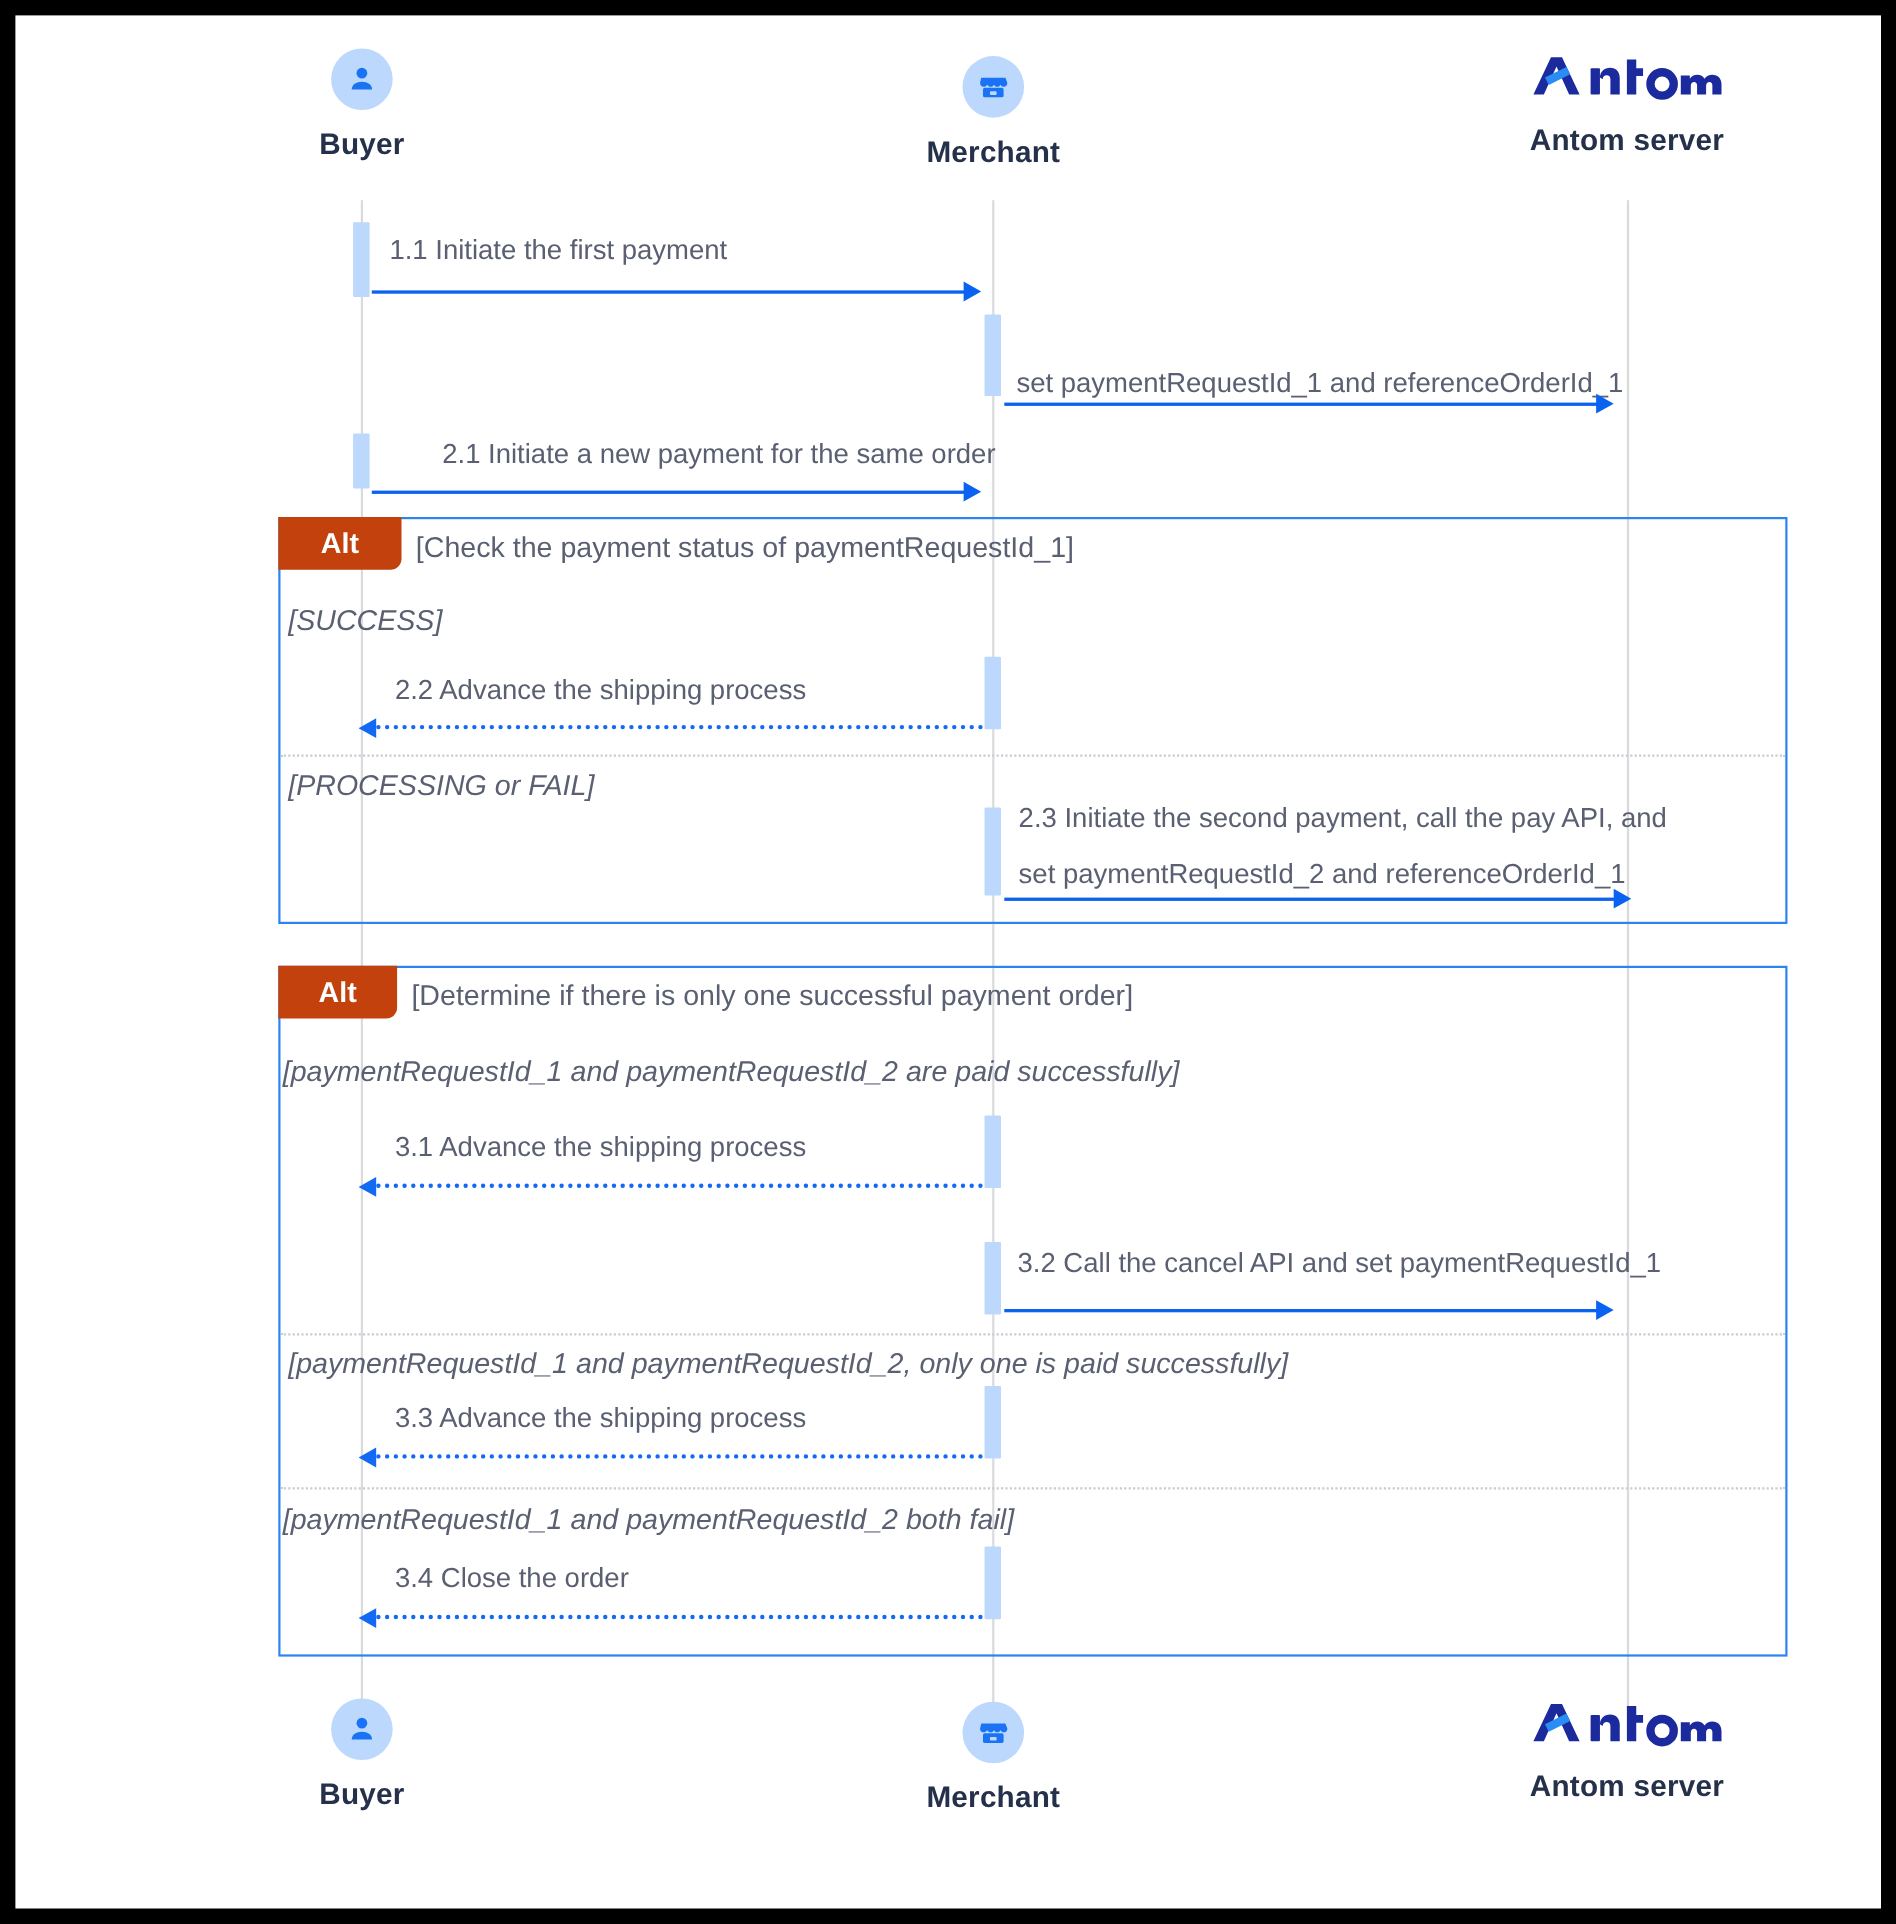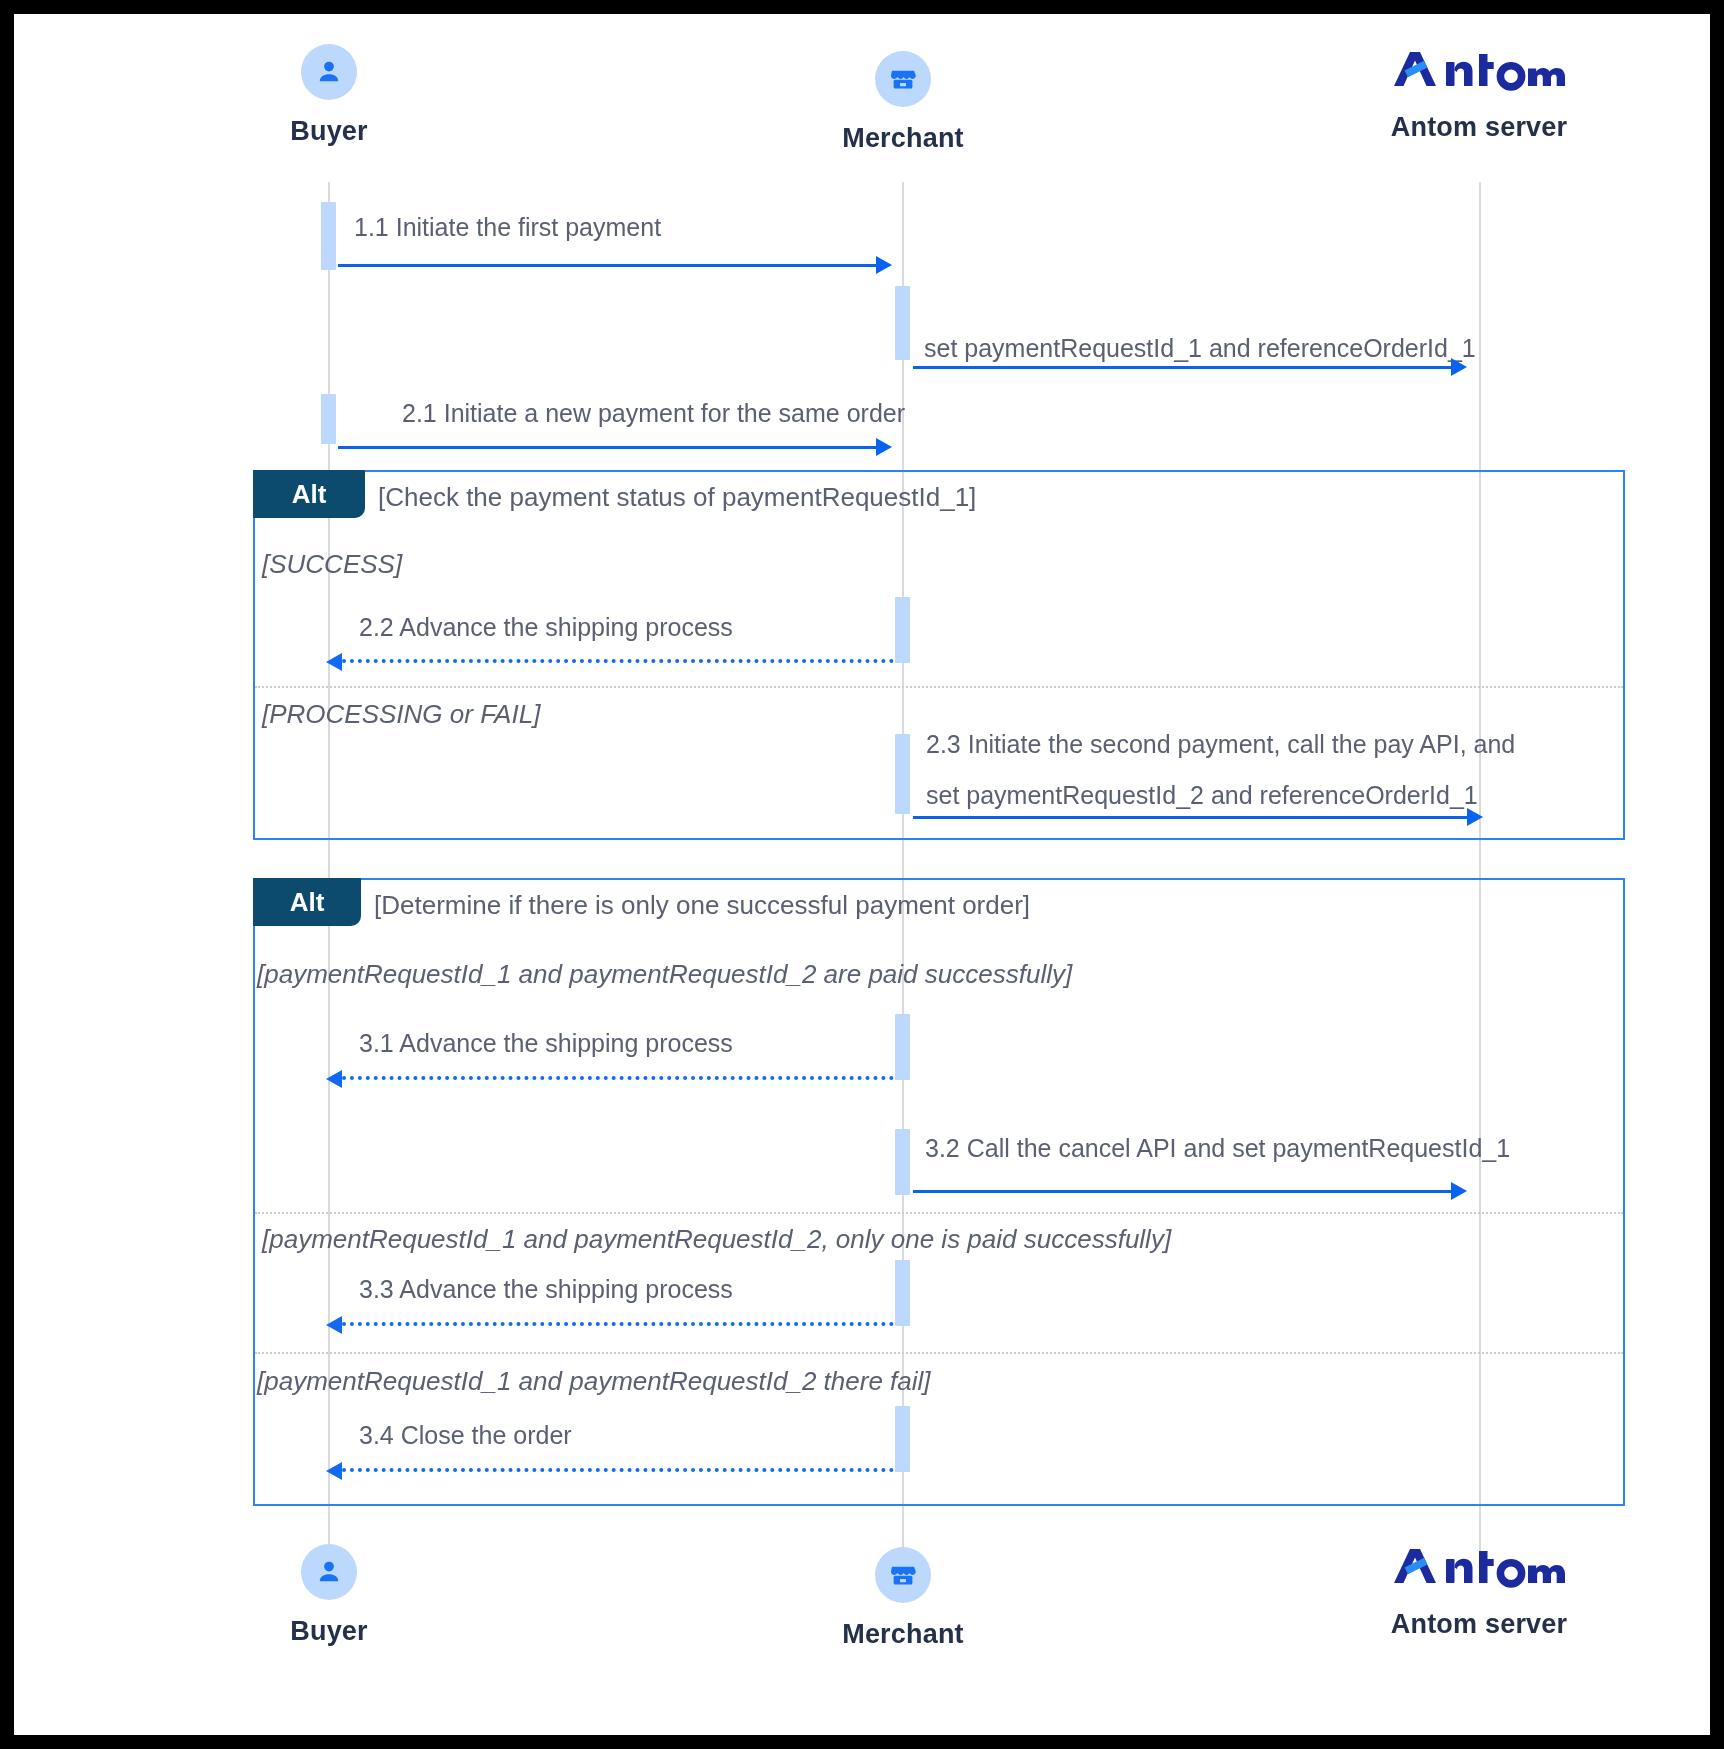--- a/index.html
+++ b/index.html
@@ -91,21 +91,21 @@
 
   
   .alt-frame {
     position: absolute;
     border: 2px solid #2b84f2;
     box-sizing: border-box;
     background: transparent;
   }
   .alt-tag {
     position: absolute;
-    background: #0c4a6e;
+    background: #c2410c;
     color: #ffffff;
     font-size: 26px;
     font-weight: bold;
     height: 48px;
     line-height: 48px;
     text-align: center;
     border-bottom-right-radius: 10px;
     box-sizing: border-box;
   }
   .alt-title {
@@ -232,21 +232,21 @@
 
   <div class="alt-cond" style="left:248px; top:1210px;">[paymentRequestId_1 and paymentRequestId_2, only one is paid successfully]</div>
 
   <div class="activation" style="left:881px; top:1246px; height:66px;"></div>
   <div class="msg-label" style="left:345px; top:1259px;">3.3 Advance the shipping process</div>
   <div class="arrow-line dotted" style="left:328px; top:1308px; width:552px;"></div>
   <div class="arrow-head left" style="left:312px; top:1302px;"></div>
 
   <div class="alt-sep" style="left:241px; top:1338px; width:1368px;"></div>
 
-  <div class="alt-cond" style="left:243px; top:1352px;">[paymentRequestId_1 and paymentRequestId_2 there fail]</div>
+  <div class="alt-cond" style="left:243px; top:1352px;">[paymentRequestId_1 and paymentRequestId_2 both fail]</div>
 
   <div class="activation" style="left:881px; top:1392px; height:66px;"></div>
   <div class="msg-label" style="left:345px; top:1405px;">3.4 Close the order</div>
   <div class="arrow-line dotted" style="left:328px; top:1454px; width:552px;"></div>
   <div class="arrow-head left" style="left:312px; top:1448px;"></div>
 
   <div class="actor" style="left:165px; top:1530px;">
     <div class="actor-avatar">
       <svg width="30" height="30" viewBox="0 0 24 24" aria-hidden="true">
         <circle cx="12" cy="7.6" r="3.9" fill="#1a73f5"></circle>

